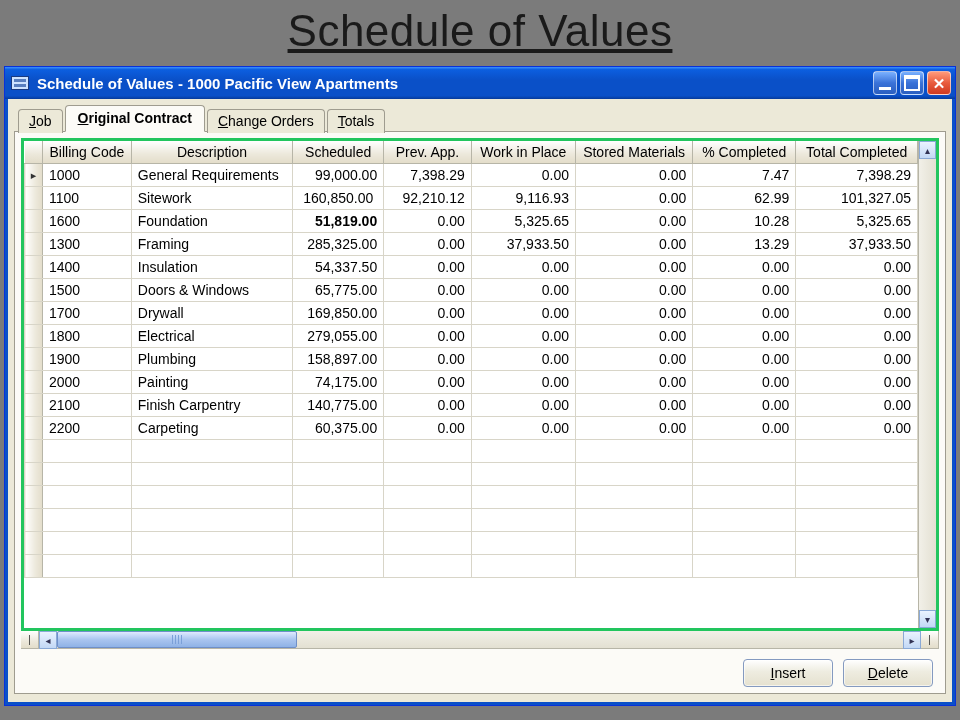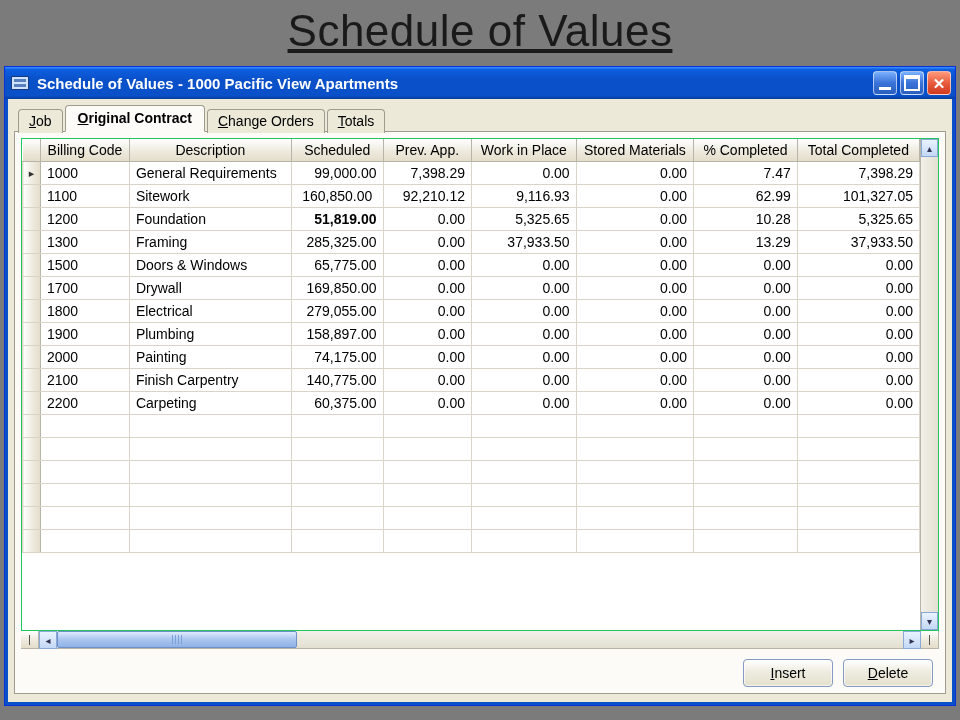--- a/index.html
+++ b/index.html
@@ -106,21 +106,21 @@
 
   .tabpanel {
     border:1px solid #9f9c8f;
     background:#fcfbf7;
     flex:1;
     display:flex; flex-direction:column;
     padding:6px;
   }
 
   .grid-wrap{
-    border:1px solid #22c55e;
+    border:3px solid #22c55e;
     background:#fff;
     flex:1;
     display:flex;
     position:relative;
   }
   .grid-body{
     flex:1; overflow:hidden; position:relative;
   }
   table.grid{
     border-collapse:collapse;
@@ -280,39 +280,50 @@
                   <td class="txt" style="width: 170px;">Sitework</td>
                   <td class="num" style="width: 100px; text-align: center;">160,850.00</td>
                   <td class="num" style="width: 100px;">92,210.12</td>
                   <td class="num" style="width: 110px;">9,116.93</td>
                   <td class="num" style="width: 120px;">0.00</td>
                   <td class="num" style="width: 110px;">62.99</td>
                   <td class="num" style="width: 130px;">101,327.05</td>
                 </tr>
                 <tr>
                   <td class="rowhdr"></td>
-                  <td class="txt" style="width: 90px;">1200</td>
+                  <td class="txt" style="width: 90px;">1600</td>
                   <td class="txt" style="width: 170px;">Foundation</td>
                   <td class="num" style="width: 100px; font-weight: bold;">51,819.00</td>
                   <td class="num" style="width: 100px;">0.00</td>
                   <td class="num" style="width: 110px;">5,325.65</td>
                   <td class="num" style="width: 120px;">0.00</td>
                   <td class="num" style="width: 110px;">10.28</td>
                   <td class="num" style="width: 130px;">5,325.65</td>
                 </tr>
                 <tr>
                   <td class="rowhdr"></td>
                   <td class="txt" style="width: 90px;">1300</td>
                   <td class="txt" style="width: 170px;">Framing</td>
                   <td class="num" style="width: 100px;">285,325.00</td>
                   <td class="num" style="width: 100px;">0.00</td>
                   <td class="num" style="width: 110px;">37,933.50</td>
                   <td class="num" style="width: 120px;">0.00</td>
                   <td class="num" style="width: 110px;">13.29</td>
                   <td class="num" style="width: 130px;">37,933.50</td>
+                </tr>
+                <tr>
+                  <td class="rowhdr"></td>
+                  <td class="txt" style="width: 90px;">1400</td>
+                  <td class="txt" style="width: 170px;">Insulation</td>
+                  <td class="num" style="width: 100px;">54,337.50</td>
+                  <td class="num" style="width: 100px;">0.00</td>
+                  <td class="num" style="width: 110px;">0.00</td>
+                  <td class="num" style="width: 120px;">0.00</td>
+                  <td class="num" style="width: 110px;">0.00</td>
+                  <td class="num" style="width: 130px;">0.00</td>
                 </tr>
                 <tr>
                   <td class="rowhdr"></td>
                   <td class="txt" style="width: 90px;">1500</td>
                   <td class="txt" style="width: 170px;">Doors &amp; Windows</td>
                   <td class="num" style="width: 100px;">65,775.00</td>
                   <td class="num" style="width: 100px;">0.00</td>
                   <td class="num" style="width: 110px;">0.00</td>
                   <td class="num" style="width: 120px;">0.00</td>
                   <td class="num" style="width: 110px;">0.00</td>

